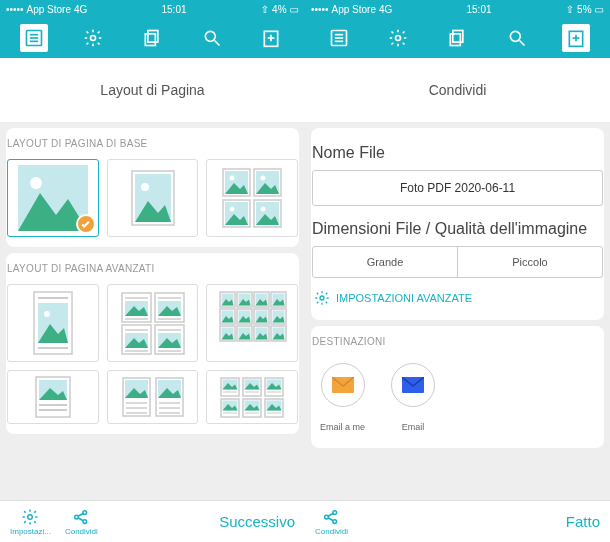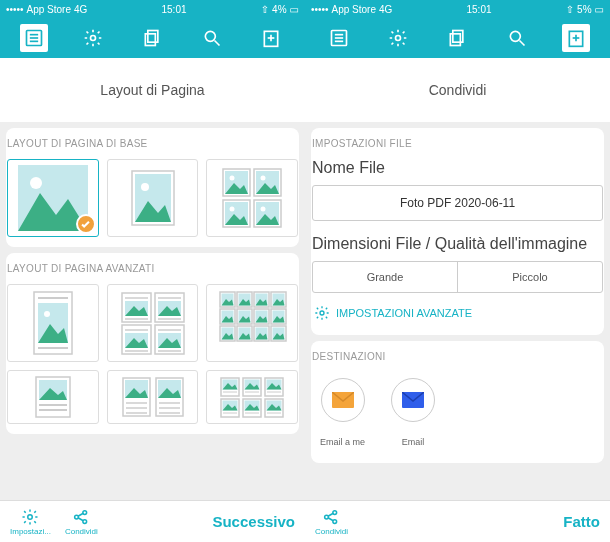--- a/index.html
+++ b/index.html
@@ -20,21 +20,21 @@
 .card.sel{border-color:#17b3c5}
 .check{position:absolute;right:2px;bottom:2px;width:20px;height:20px;background:#f1a13c;border-radius:50%;border:2px solid #fff;display:flex;align-items:center;justify-content:center}
 .check svg{width:11px;height:11px;stroke:#fff;stroke-width:3;fill:none}
 .mt{fill:#3caf85}
 .sky{fill:#c5e8ec}
 .sun{fill:#fff}
 .frame{stroke:#ccc;stroke-width:1.5;fill:#fff}
 .bottom{position:absolute;bottom:0;left:0;right:0;height:42px;background:#fff;border-top:1px solid #ddd;display:flex;align-items:center;padding:0 10px}
 .bitem{display:flex;flex-direction:column;align-items:center;gap:1px;color:#17b3c5;font-size:8px;margin-right:14px}
 .bitem svg{width:18px;height:18px}
-.baction{margin-left:auto;color:#17b3c5;font-size:15px;font-weight:700}
+.baction{margin-left:auto;color:#17b3c5;font-size:15px;font-weight:400}
 
 .label{font-size:16px;color:#444;margin:6px 0 8px}
 .input{border:1px solid #ccc;border-radius:3px;padding:10px;text-align:center;font-size:12px;color:#333}
 .seg{display:flex;border:1px solid #ccc;border-radius:3px;overflow:hidden;margin-top:8px}
 .seg>div{flex:1;text-align:center;padding:9px 0;font-size:11px;color:#555;border-right:1px solid #ccc}
 .seg>div:last-child{border-right:none}
 .seg>div.on{border-bottom:2.5px solid #17b3c5;color:#222}
 .adv{display:flex;align-items:center;gap:6px;color:#17b3c5;font-size:11px;padding:12px 2px 4px}
 .adv svg{width:16px;height:16px}
 .dest{display:flex;gap:26px;padding:6px 8px}
@@ -399,21 +399,20 @@
         <svg viewBox="0 0 24 24" fill="none" stroke="currentColor" stroke-width="2">
           <rect x="4" y="4" width="16" height="18"></rect>
           <line x1="12" y1="8" x2="12" y2="16"></line>
           <line x1="8" y1="12" x2="16" y2="12"></line>
         </svg>
       </div>
   </div>
   <div class="title">Condividi</div>
   <div class="content">
     <div class="section">
-      <div class="sec-head">IMPOSTAZIONI FILE</div>
       <div class="label">Nome File</div>
       <div class="input">Foto PDF 2020-06-11</div>
       <div class="label" style="margin-top:14px">Dimensioni File / Qualità dell'immagine</div>
       <div class="seg">
         <div>Grande</div>
         <div>Piccolo</div>
       </div>
       <div class="adv">
         <svg viewBox="0 0 24 24" fill="none" stroke="currentColor" stroke-width="2">
             <circle cx="12" cy="12" r="3"></circle>

